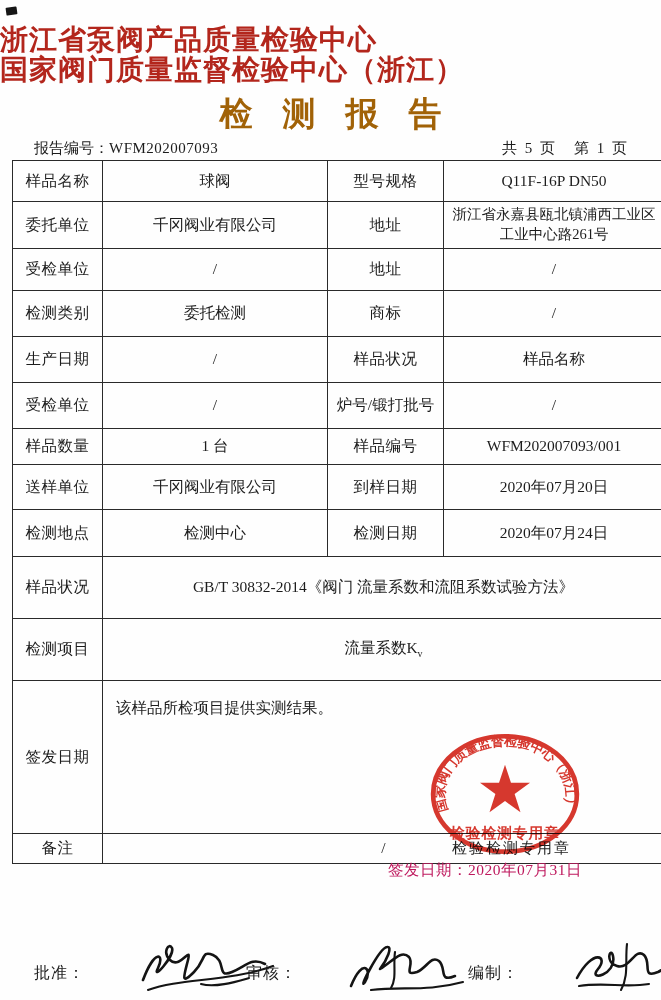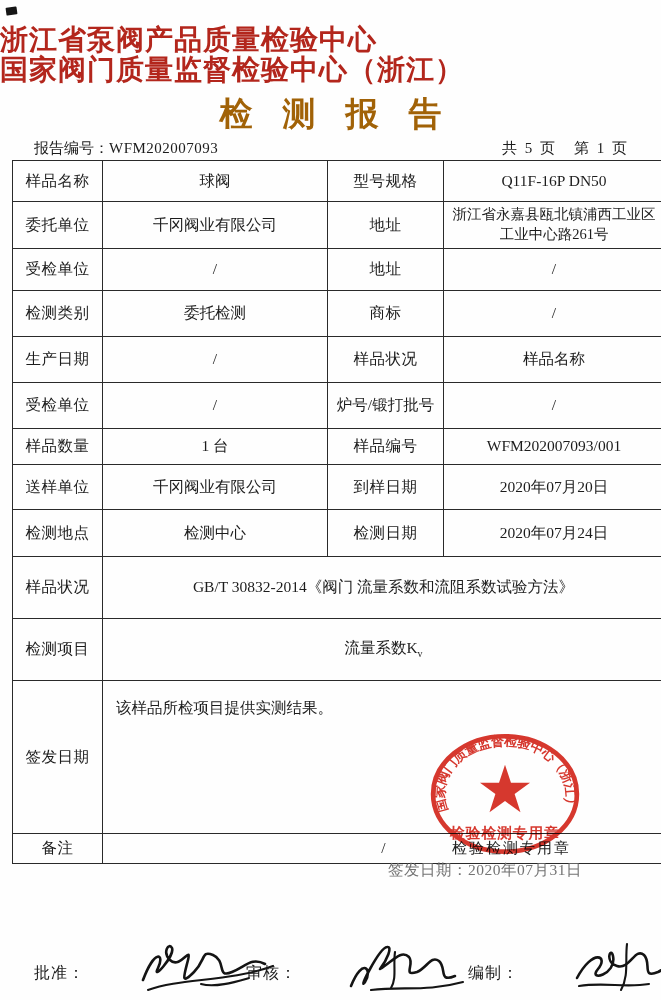--- a/index.html
+++ b/index.html
@@ -57,21 +57,21 @@
   td.concl-cell{position:relative;text-align:left;vertical-align:top;padding:0;}
   .concl-text{position:absolute;left:13px;top:17px;font-size:15.5px;}
   sub.kv{font-size:10px;}
   
   .seal-caption{
     position:absolute;left:452px;top:839px;
     font-size:15px;letter-spacing:2px;color:#222;
   }
   .issue-date{
     position:absolute;left:388px;top:860px;
-    font-size:15.5px;letter-spacing:.5px;color:#737373;
+    font-size:15.5px;letter-spacing:.5px;color:#be185d;
   }
   svg.stamp{
     position:absolute;left:424px;top:729px;
     opacity:.93;mix-blend-mode:multiply;
   }
   svg.stamp text{font-family:"Liberation Sans","DejaVu Sans",sans-serif;font-weight:bold;}
   
   .sig-row{position:absolute;left:0;top:938px;width:661px;height:60px;}
   .sig-group{position:absolute;display:flex;align-items:flex-end;height:56px;gap:44px;}
   .sig-group .sig-label{font-size:16px;letter-spacing:1px;padding-bottom:10px;white-space:nowrap;}

